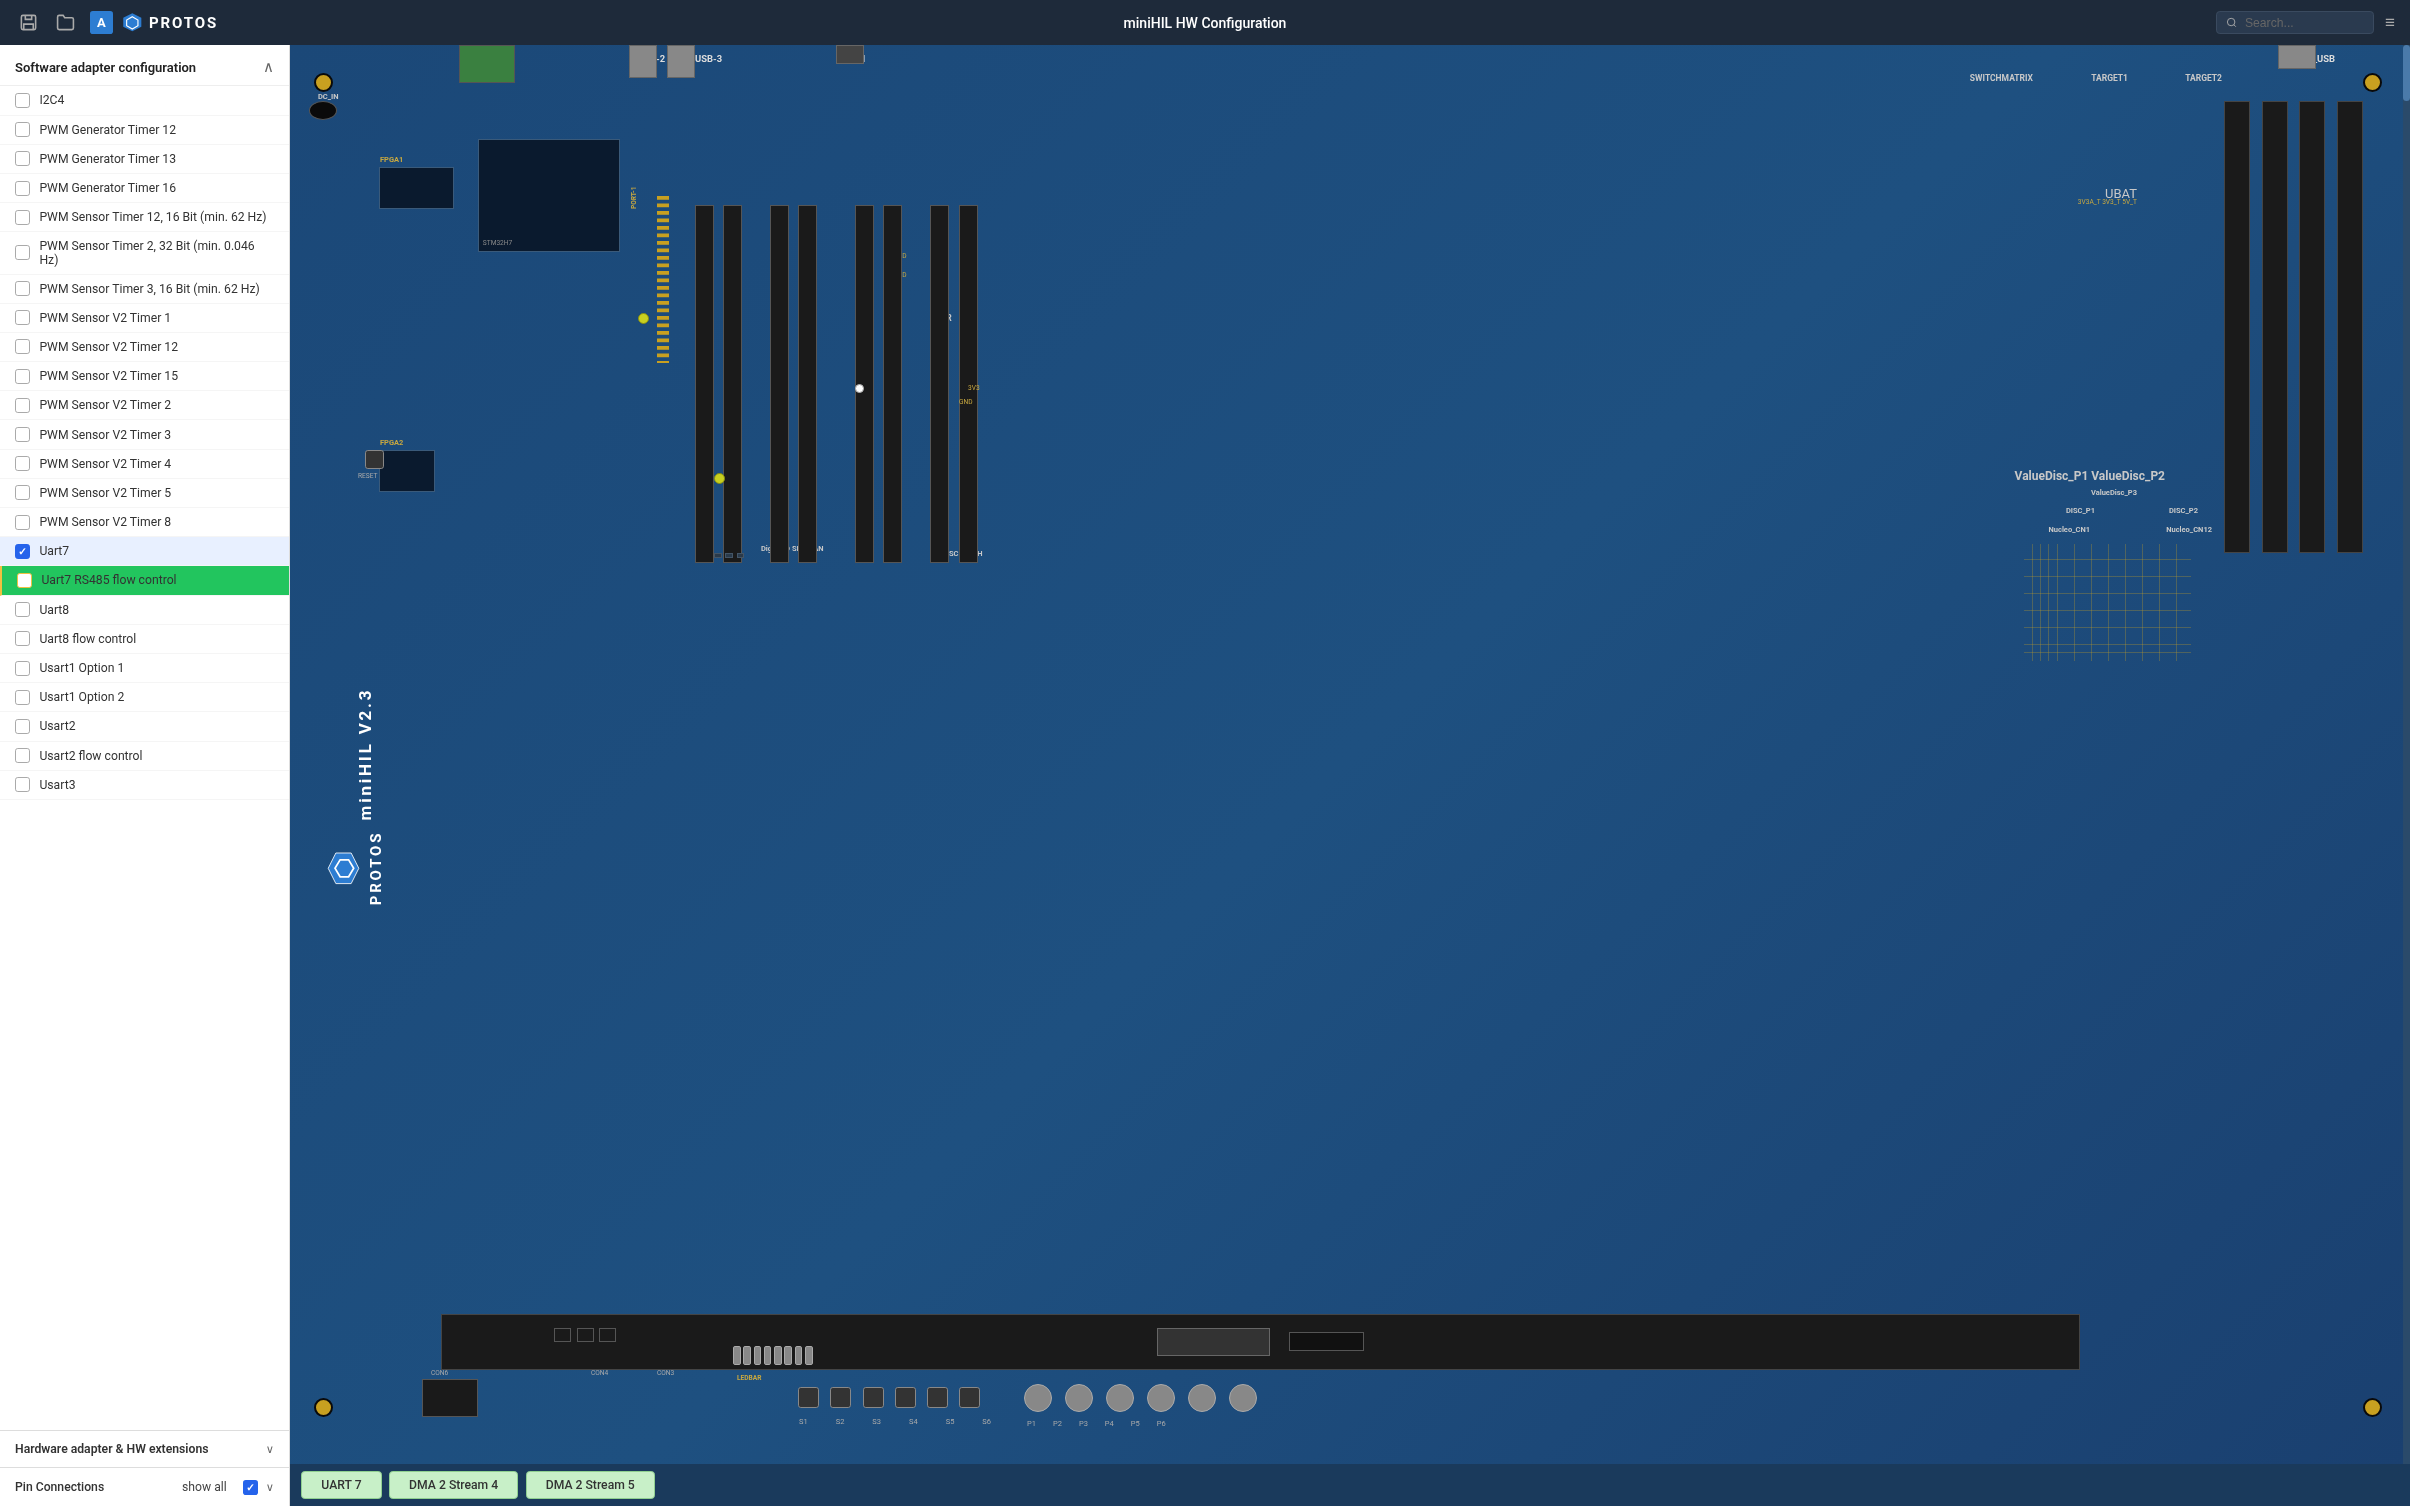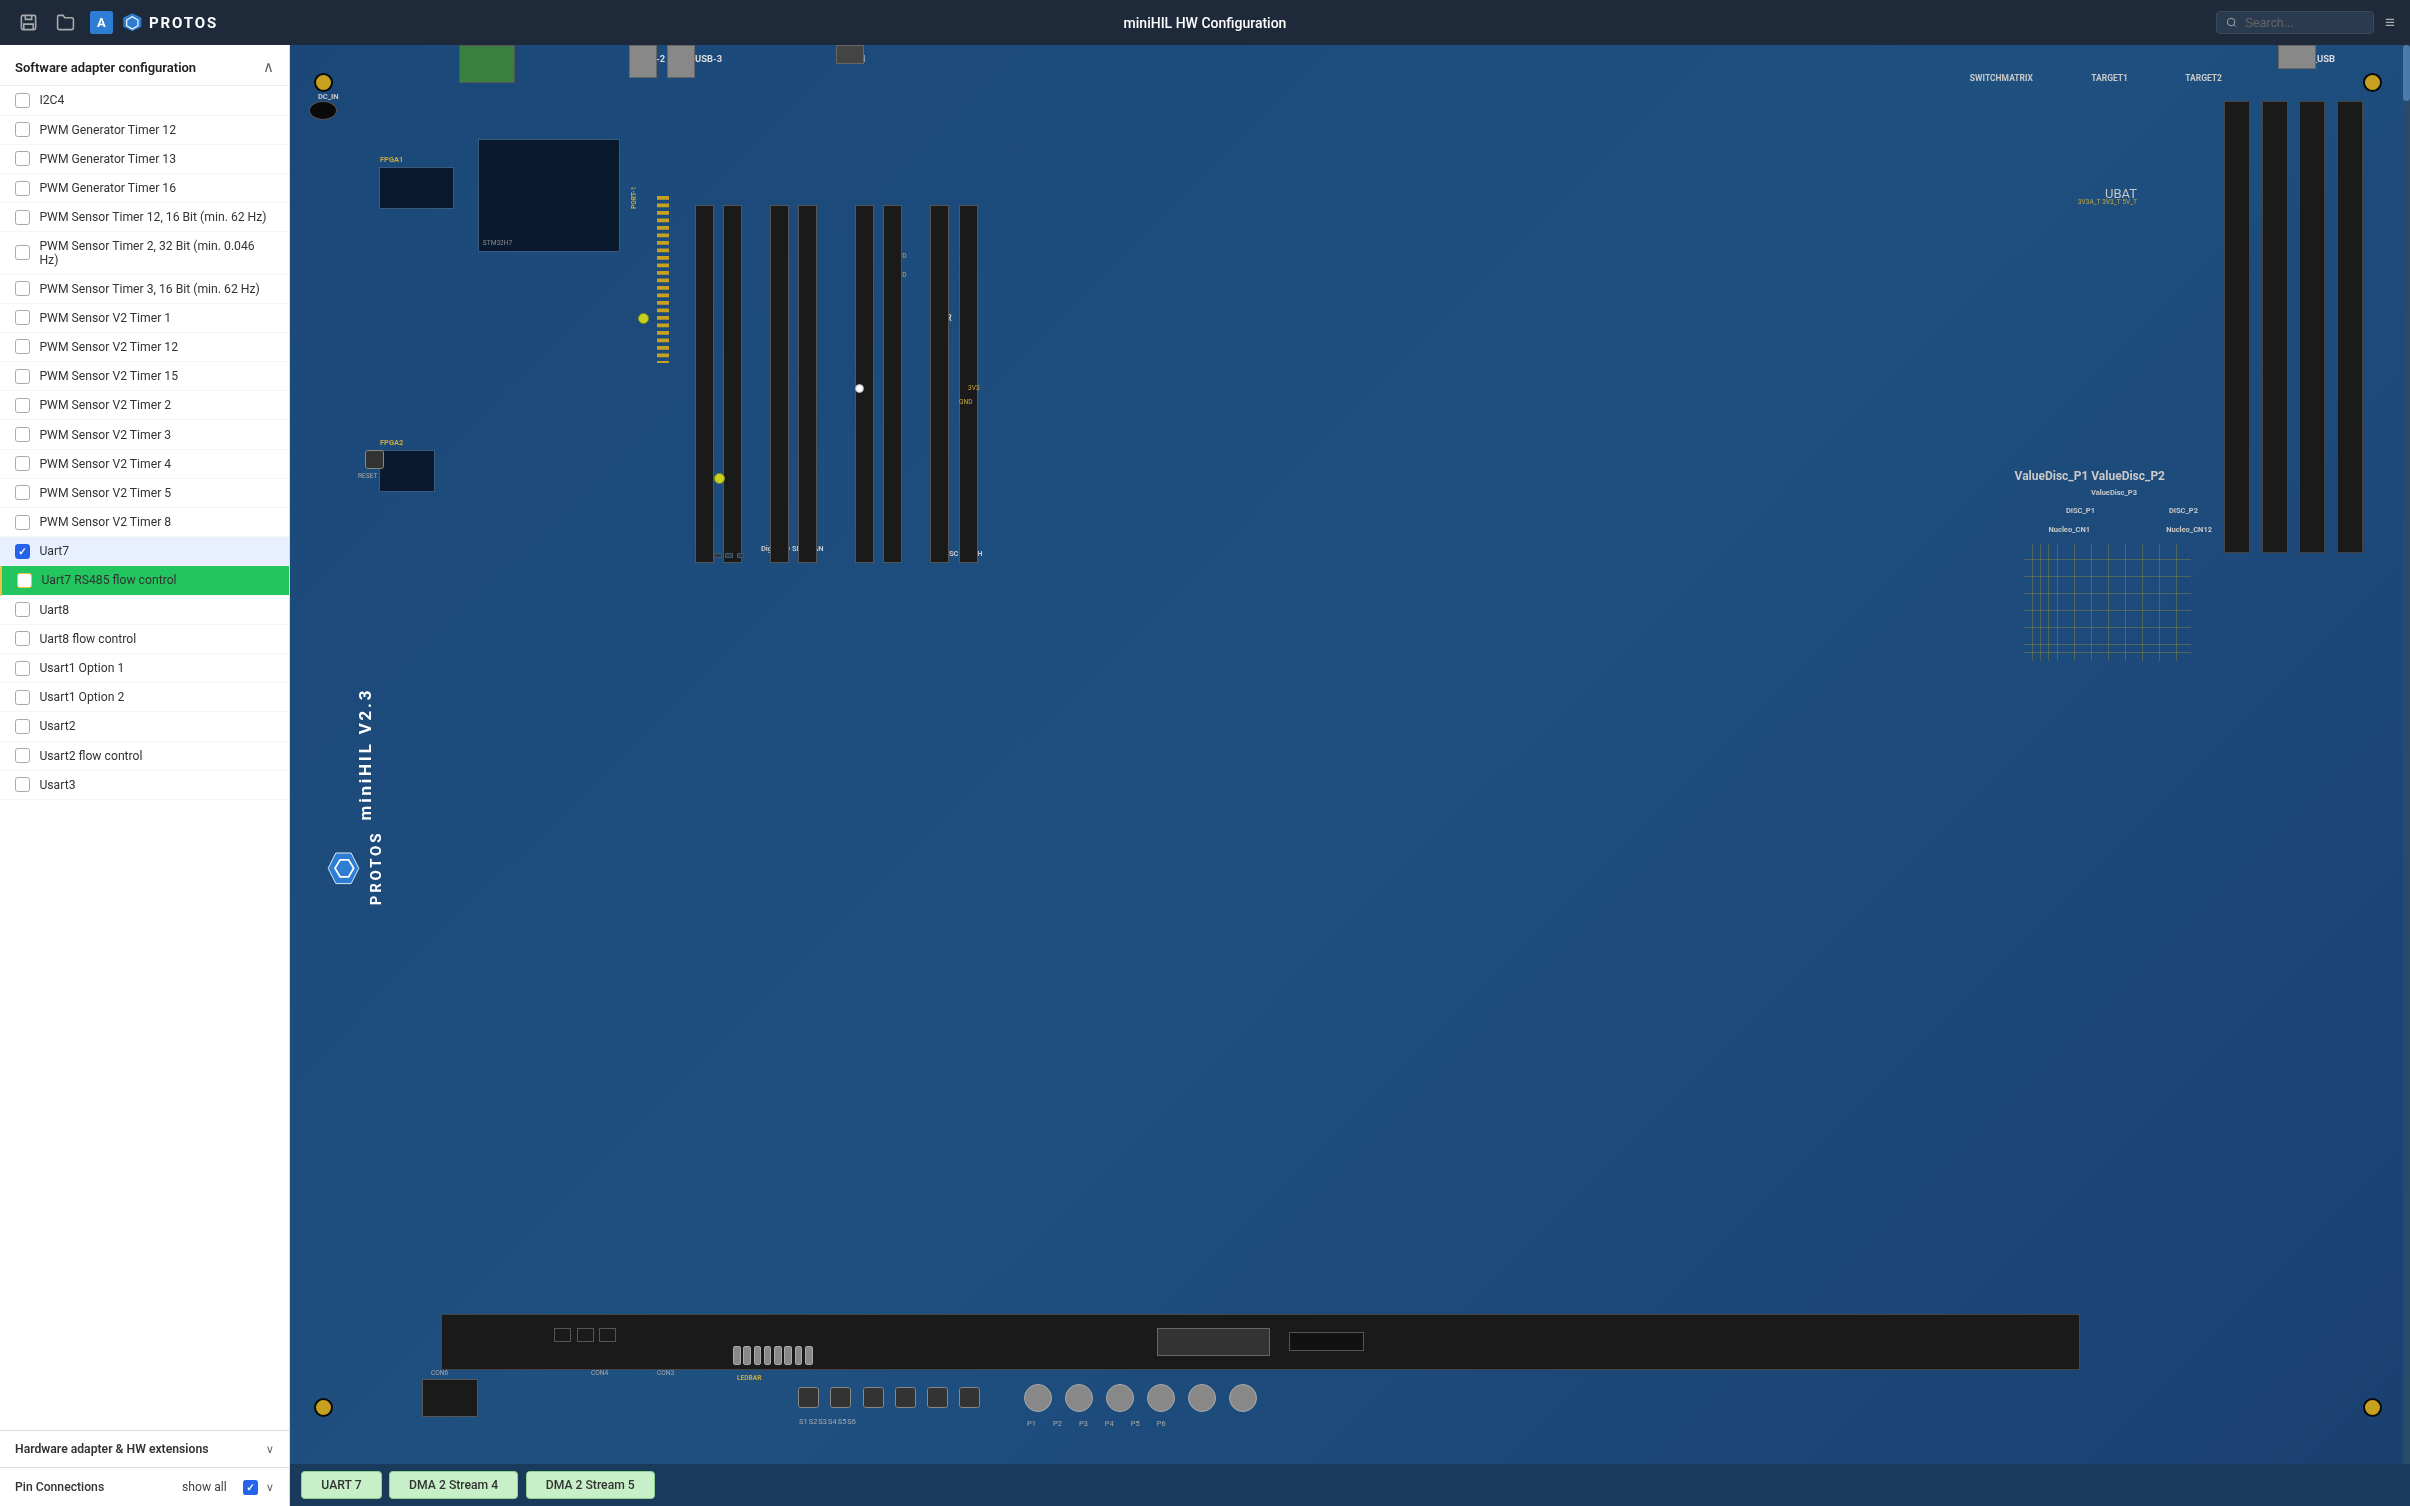--- a/index.html
+++ b/index.html
@@ -334,21 +334,21 @@
 
         <div style="position:absolute;bottom:52px;left:734px;display:flex;gap:13px;">
           <div style="width:28px;height:28px;background:#888;border:1.9px solid #aaa;border-radius:50%;"></div>
           <div style="width:28px;height:28px;background:#888;border:1.9px solid #aaa;border-radius:50%;"></div>
           <div style="width:28px;height:28px;background:#888;border:1.9px solid #aaa;border-radius:50%;"></div>
           <div style="width:28px;height:28px;background:#888;border:1.9px solid #aaa;border-radius:50%;"></div>
           <div style="width:28px;height:28px;background:#888;border:1.9px solid #aaa;border-radius:50%;"></div>
           <div style="width:28px;height:28px;background:#888;border:1.9px solid #aaa;border-radius:50%;"></div>
         </div>
 
-        <div style="position:absolute;bottom:38px;left:509px;display:flex;gap:1px;justify-content:center;">
+        <div style="position:absolute;bottom:38px;left:509px;display:flex;gap:28px;justify-content:center;">
           <span style="color:#aaa;font-size:7.5px;">S1</span>
           <span style="color:#aaa;font-size:7.5px;">S2</span>
           <span style="color:#aaa;font-size:7.5px;">S3</span>
           <span style="color:#aaa;font-size:7.5px;">S4</span>
           <span style="color:#aaa;font-size:7.5px;">S5</span>
           <span style="color:#aaa;font-size:7.5px;">S6</span>
         </div>
 
         <div style="position:absolute;bottom:36px;left:737px;display:flex;gap:17px;">
           <span style="color:#aaa;font-size:7.5px;">P1</span>

